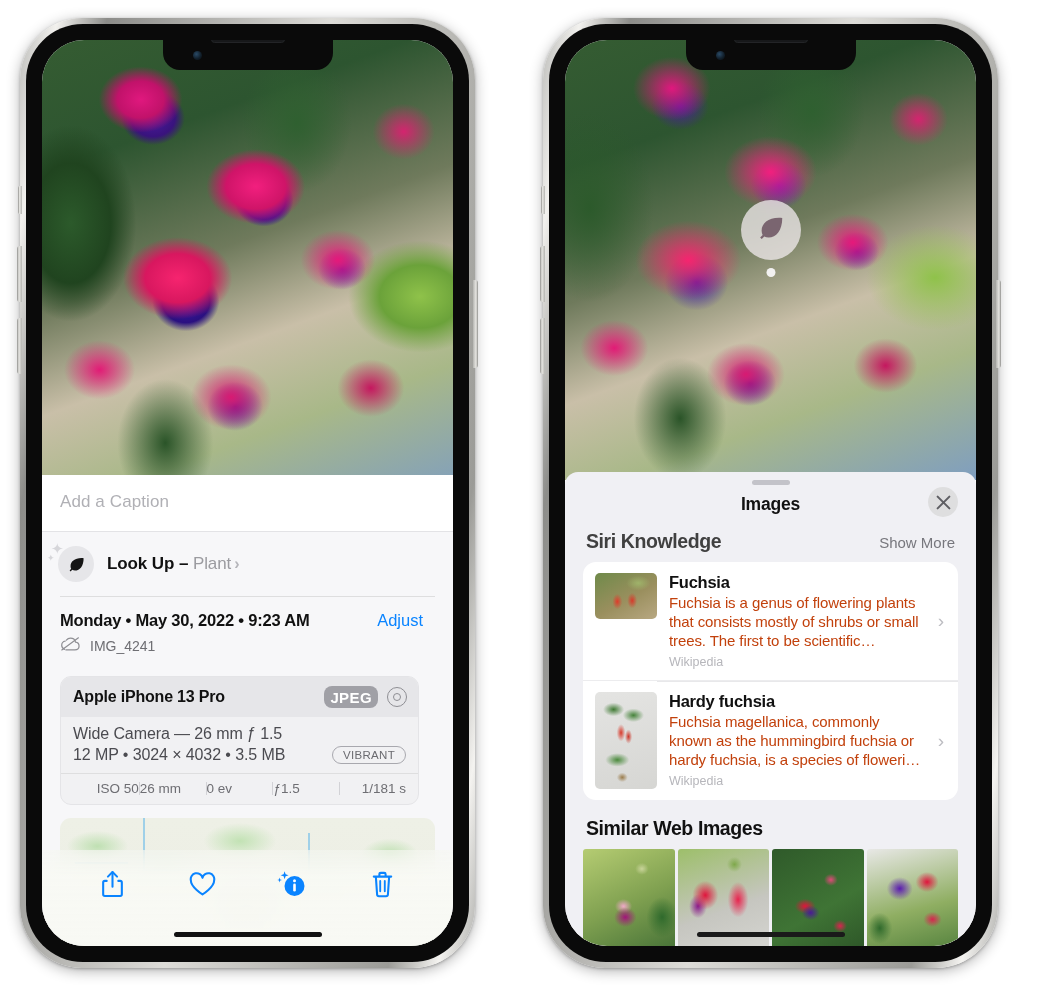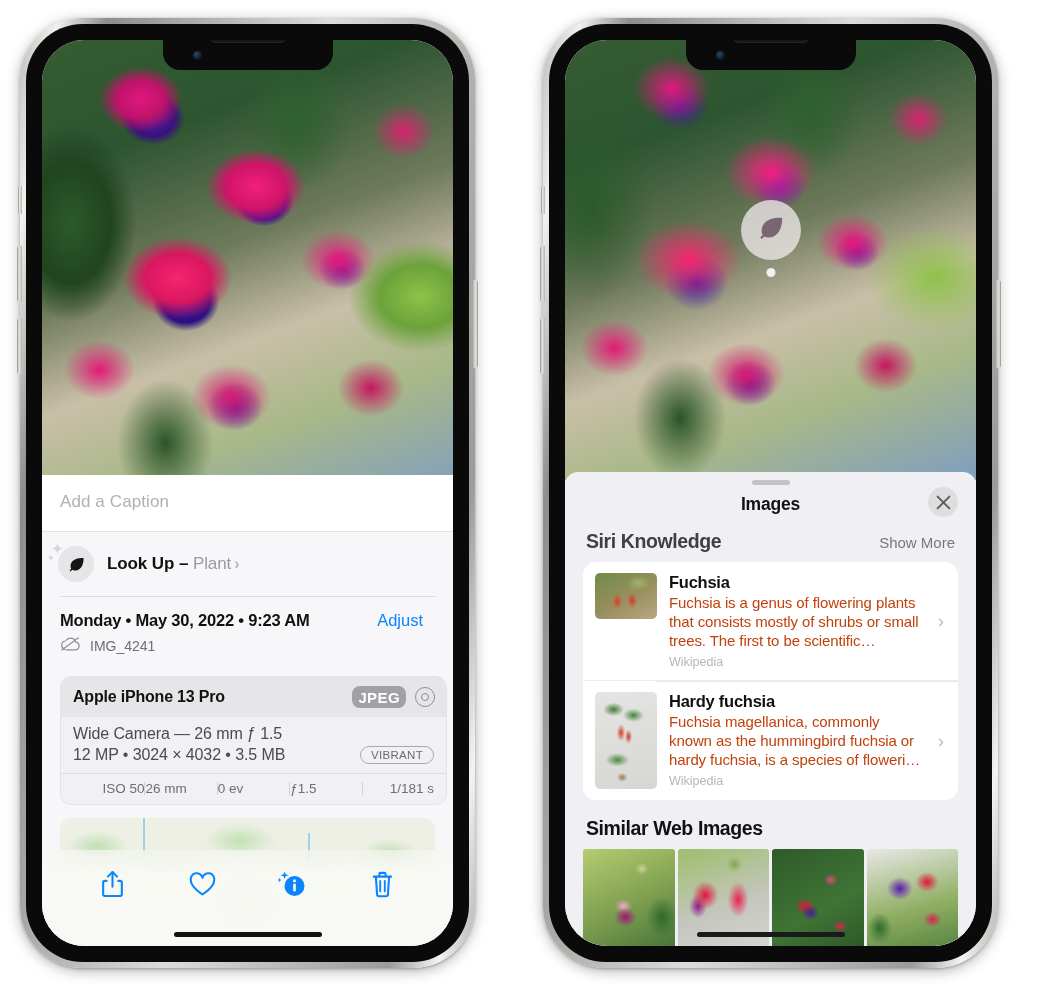--- a/index.html
+++ b/index.html
@@ -141,21 +141,21 @@
 
   .datetime-block { padding: 14px 30px 10px 18px; }
   .dt-line { display: flex; align-items: baseline; justify-content: space-between; }
   .dt-text { font-size: 16.5px; font-weight: 700; color: #111; letter-spacing: -.2px; }
   .adjust { font-size: 16.5px; color: #0a84ff; font-weight: 400; }
   .fname-line { display: flex; align-items: center; gap: 9px; margin-top: 6px; }
   .fname { font-size: 14px; color: #6e6e73; }
 
   
   .exif-card {
-    margin: 10px 6px 0 18px;
+    margin: 10px 34px 0 18px;
     border-radius: 11px; overflow: hidden;
     background: #f1f1f3;
     border: 1px solid #e4e4e7;
   }
   .exif-head {
     display: flex; align-items: center; justify-content: space-between;
     background: #e6e6e9; padding: 9px 11px 9px 12px;
   }
   .exif-dev { font-size: 16px; font-weight: 700; color: #111; letter-spacing: -.2px; }
   .exif-head-right { display: flex; align-items: center; gap: 9px; }

